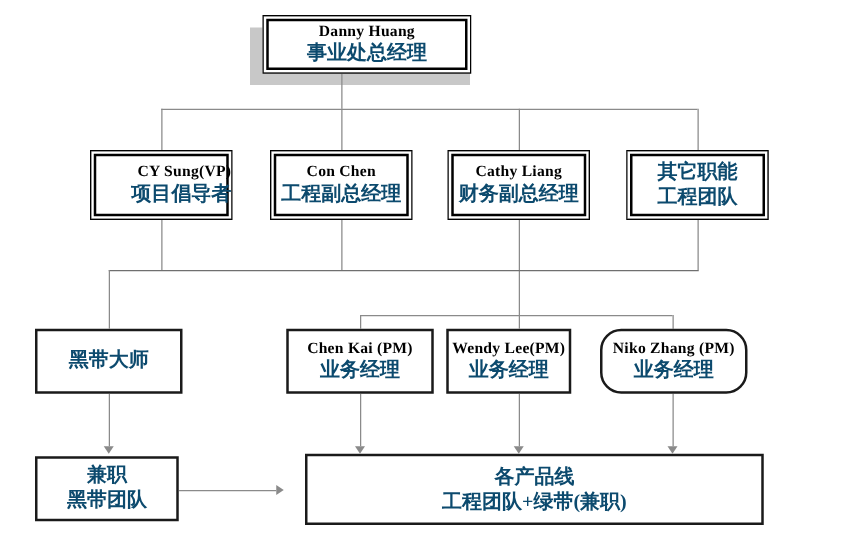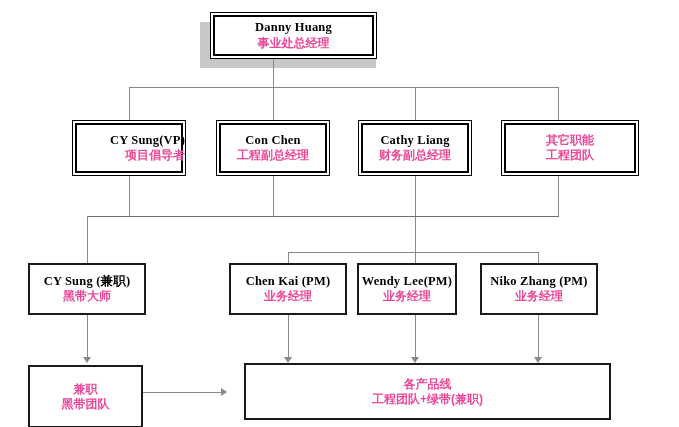--- a/index.html
+++ b/index.html
@@ -33,23 +33,23 @@
   }
   .node .ln-en {
     font-weight: bold;
     font-size: 12.5px;
     color: #000000;
     letter-spacing: 0.2px;
     white-space: nowrap;
   }
   .node .ln-cn {
     font-weight: bold;
-    font-size: 12px;
-    color: #ec4899;
-    font-family: Liberation Sans, sans-serif;
+    font-size: 16px;
+    color: #0c4a6e;
+    font-family: Liberation Serif, serif;
     white-space: nowrap;
   }
 
   
   .node.heavy {
     border: 1px solid #000000;
     box-shadow: inset 0 0 0 2px #ffffff, inset 0 0 0 4px #000000;
   }
   
   .node.plain {
@@ -115,69 +115,68 @@
     <span class="ln-cn">项目倡导者</span>
   </div>
   <div class="node heavy" style="left:216px; top:120px; width:114px; height:56px;">
     <span class="ln-en">Con Chen</span>
     <span class="ln-cn">工程副总经理</span>
   </div>
   <div class="node heavy" style="left:358px; top:120px; width:114px; height:56px;">
     <span class="ln-en">Cathy Liang</span>
     <span class="ln-cn">财务副总经理</span>
   </div>
-  <div class="node heavy" style="left:501px; top:120px; width:138px; height:56px;text-align:center;">
+  <div class="node heavy" style="left:501px; top:120px; width:114px; height:56px;text-align:center;">
     <span class="ln-cn">其它职能</span>
     <span class="ln-cn">工程团队</span>
   </div>
 
   <div class="ln v" style="left:129px; top:176px; height:40px;"></div>
   <div class="ln v" style="left:273px; top:176px; height:40px;"></div>
   <div class="ln v" style="left:415px; top:176px; height:76px;"></div>
   <div class="ln v" style="left:558px; top:176px; height:40px;"></div>
 
   <div class="ln h dark" style="left:87px; top:216px; width:472px;"></div>
 
   <div class="ln v" style="left:87px; top:216px; height:47px;"></div>
 
   <div class="ln h" style="left:288px; top:252px; width:250px;"></div>
   <div class="ln v" style="left:288px; top:252px; height:11px;"></div>
   <div class="ln v" style="left:415px; top:252px; height:11px;"></div>
   <div class="ln v" style="left:538px; top:252px; height:11px;"></div>
 
   <div class="node plain" style="left:28px; top:263px; width:118px; height:52px;">
-    <span class="ln-en">CY Sung (兼职)</span>
     <span class="ln-cn">黑带大师</span>
   </div>
   <div class="node plain" style="left:229px; top:263px; width:118px; height:52px;">
     <span class="ln-en">Chen Kai (PM)</span>
     <span class="ln-cn">业务经理</span>
   </div>
   <div class="node plain" style="left:357px; top:263px; width:100px; height:52px;">
     <span class="ln-en">Wendy Lee(PM)</span>
     <span class="ln-cn">业务经理</span>
   </div>
-  <div class="node plain" style="left:480px; top:263px; width:118px; height:52px;">
+  <div class="node plain" style="left:480px; top:263px; width:118px; height:52px;border-radius:17px;">
     <span class="ln-en">Niko Zhang (PM)</span>
     <span class="ln-cn">业务经理</span>
   </div>
 
   <div class="ln v" style="left:87px; top:315px; height:42px;"></div>
   <div class="arrow-head down" style="left:83px; top:357px;"></div>
 
   <div class="ln v" style="left:288px; top:315px; height:42px;"></div>
   <div class="arrow-head down" style="left:284px; top:357px;"></div>
 
   <div class="ln v" style="left:415px; top:315px; height:42px;"></div>
   <div class="arrow-head down" style="left:411px; top:357px;"></div>
 
   <div class="ln v" style="left:538px; top:315px; height:42px;"></div>
   <div class="arrow-head down" style="left:534px; top:357px;"></div>
 
-  <div class="node plain" style="left:28px; top:365px; width:115px; height:63px;">
+  <div class="node plain" style="left:28px; top:365px; width:115px; height:52px;">
     <span class="ln-cn">兼职</span>
     <span class="ln-cn">黑带团队</span>
   </div>
 
   <div class="ln h" style="left:143px; top:392px; width:78px;"></div>
   <div class="arrow-head right" style="left:221px; top:388px;"></div>
 
   <div class="node plain" style="left:228px; top:363px; width:367px; height:57px;margin-left:16px;">
     <span class="ln-cn">各产品线</span>
     <span class="ln-cn">工程团队+绿带(兼职)</span>

